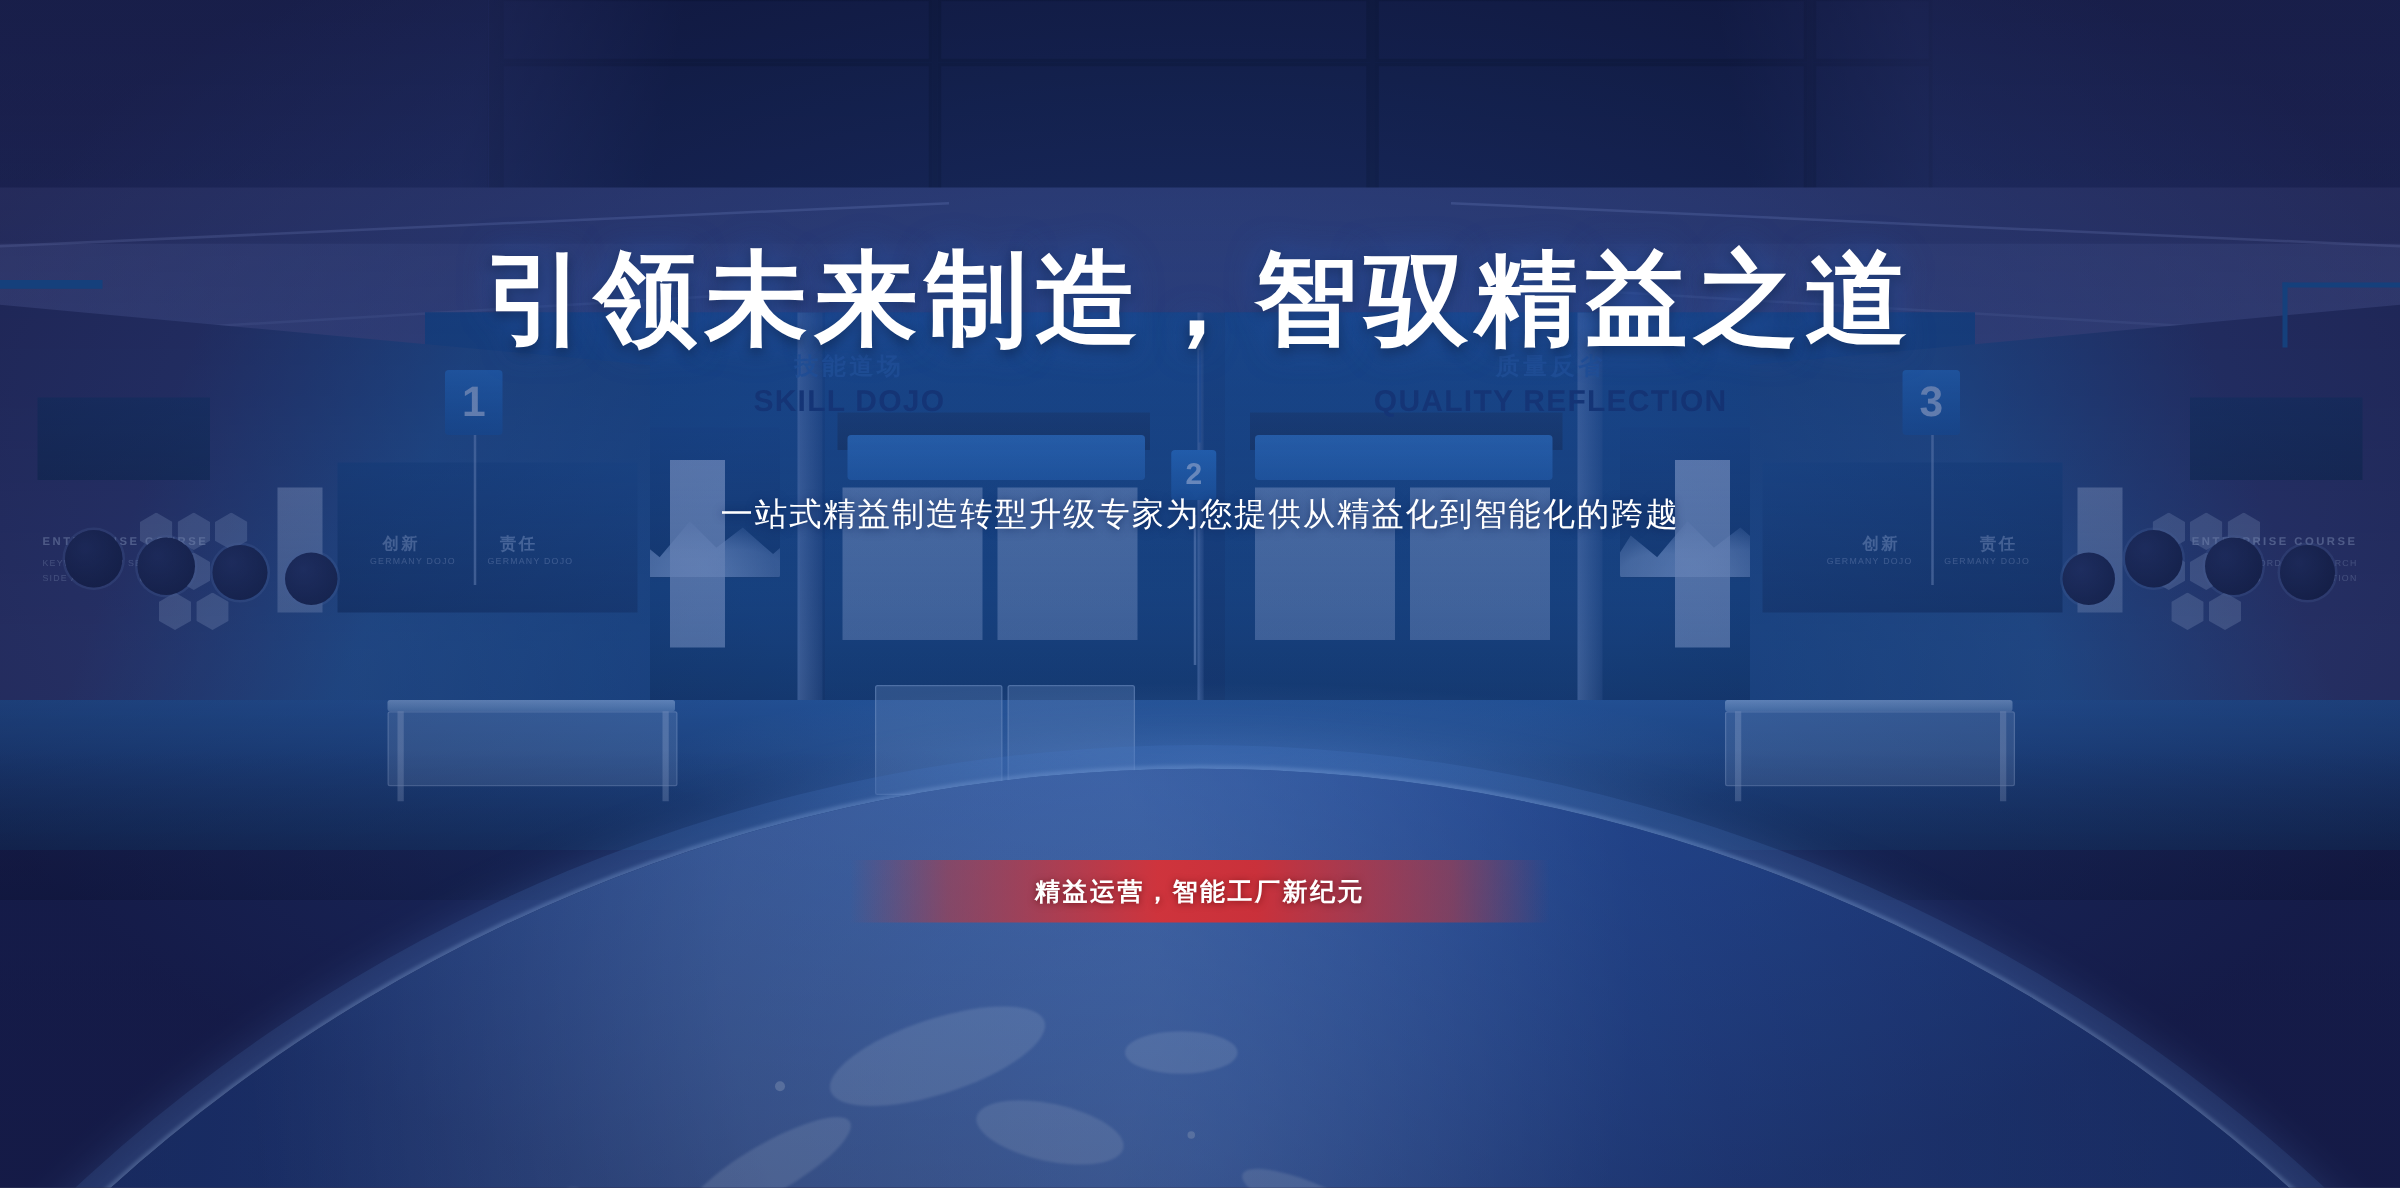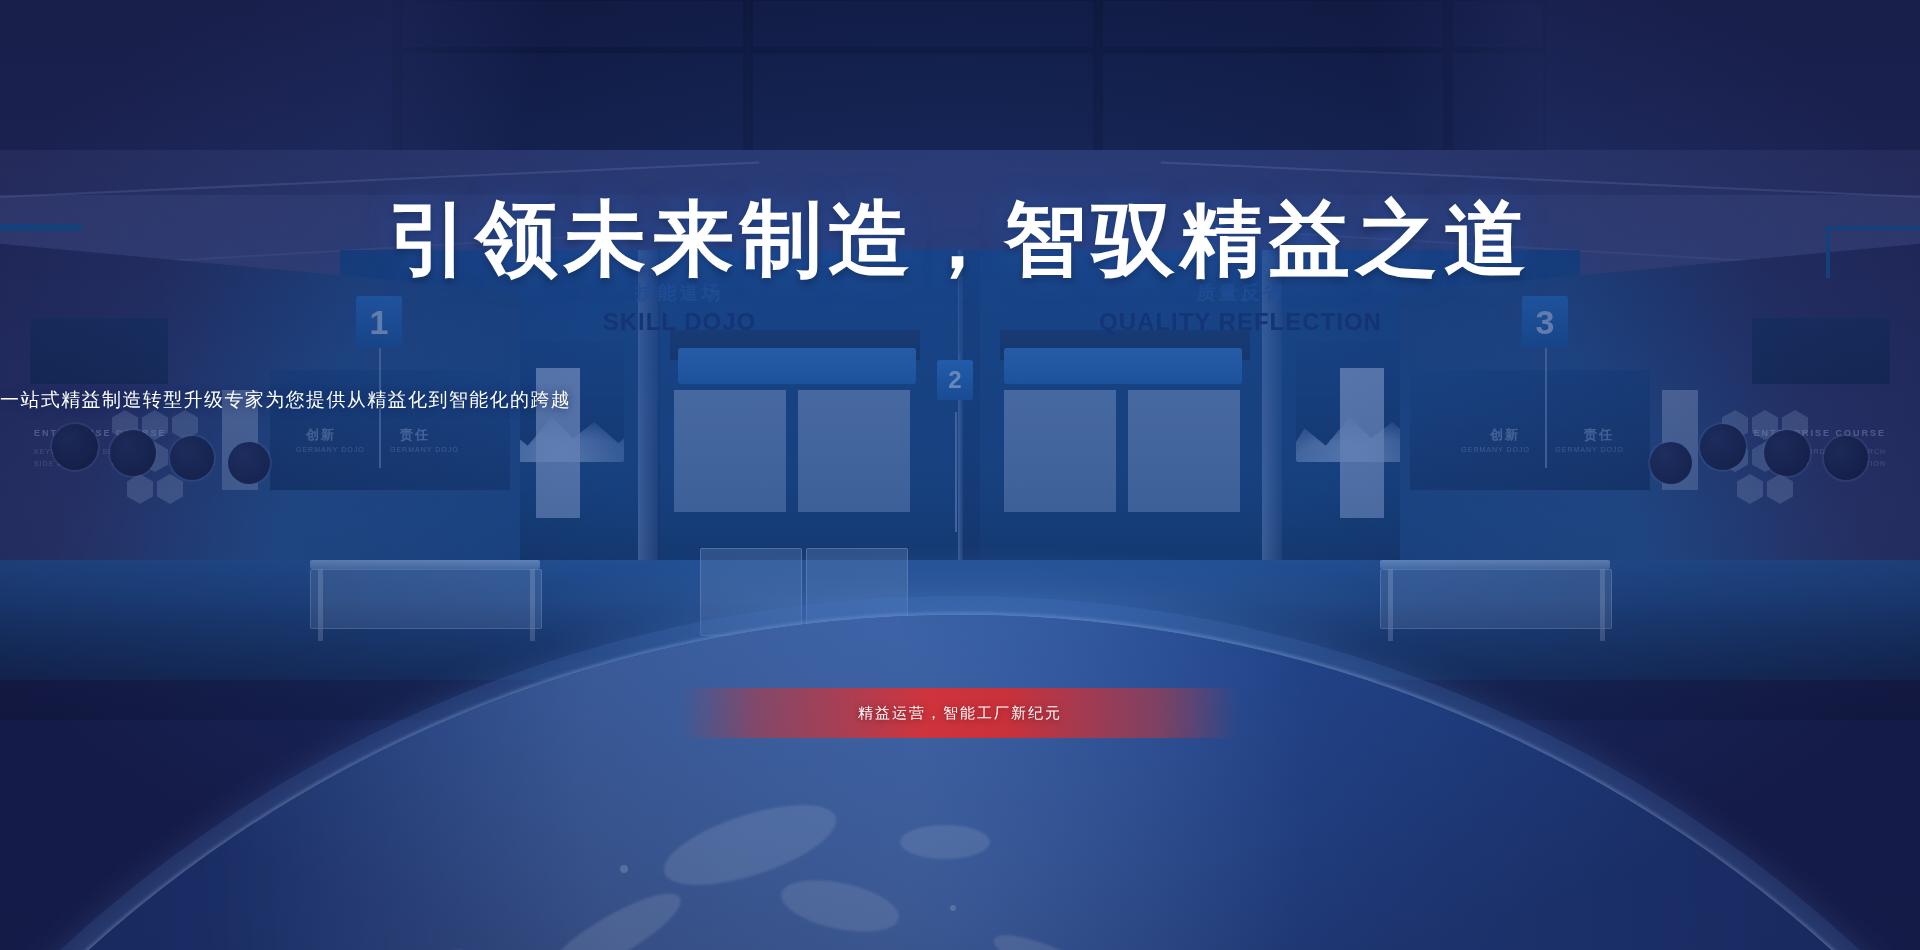--- a/index.html
+++ b/index.html
@@ -130,38 +130,38 @@
   .bracket i{position:absolute;background:#15407c;display:block;}
 
   
   .content{position:absolute;inset:0;}
 
   .headline{position:absolute;left:0;right:0;top:130px;text-align:center;
     color:#ffffff;font-size:82px;font-weight:700;letter-spacing:6px;
     font-family:Liberation Sans, sans-serif;
     text-shadow:0 0 26px rgba(40,90,180,.75), 0 3px 10px rgba(0,0,0,.45);}
 
-  .subtitle{position:absolute;left:0;right:0;top:368px;
-    color:#ffffff;font-size:19px;font-weight:400;letter-spacing:1.4px;
+  .subtitle{position:absolute;left:0;right:0;top:368px;text-align:center;
+    color:#ffffff;font-size:26px;font-weight:400;letter-spacing:1.4px;
     text-shadow:0 1px 8px rgba(10,30,80,.8);}
 
   .keywords{position:absolute;left:0;right:0;top:425px;
     display:flex;align-items:center;justify-content:center;gap:0;}
   .kw{color:#ffffff;font-size:31px;font-weight:700;letter-spacing:2px;
       padding:0 22px;text-shadow:0 2px 10px rgba(8,26,72,.85);}
   .kwsep{width:7px;height:30px;background:#e8232a;border-radius:1px;
     box-shadow:0 0 8px rgba(232,35,42,.55);}
 
   .banner{position:absolute;left:50%;top:688px;transform:translateX(-50%);
     width:560px;height:50px;display:flex;align-items:center;justify-content:center;
     background:linear-gradient(90deg,
       rgba(175,60,70,0) 0%, rgba(190,55,62,.55) 14%,
       rgba(219,48,52,.92) 44%, rgba(214,45,50,.92) 58%,
       rgba(188,54,62,.55) 86%, rgba(175,60,70,0) 100%);}
-  .banner span{color:#ffffff;font-size:15px;font-weight:400;letter-spacing:2px;
+  .banner span{color:#ffffff;font-size:20px;font-weight:700;letter-spacing:2px;
     text-shadow:0 1px 6px rgba(70,0,0,.6);}
 </style>
 </head>
 <body>
 
 <div class="stage">
 
   <div class="scene">
 
     <div class="ceiling"></div>

